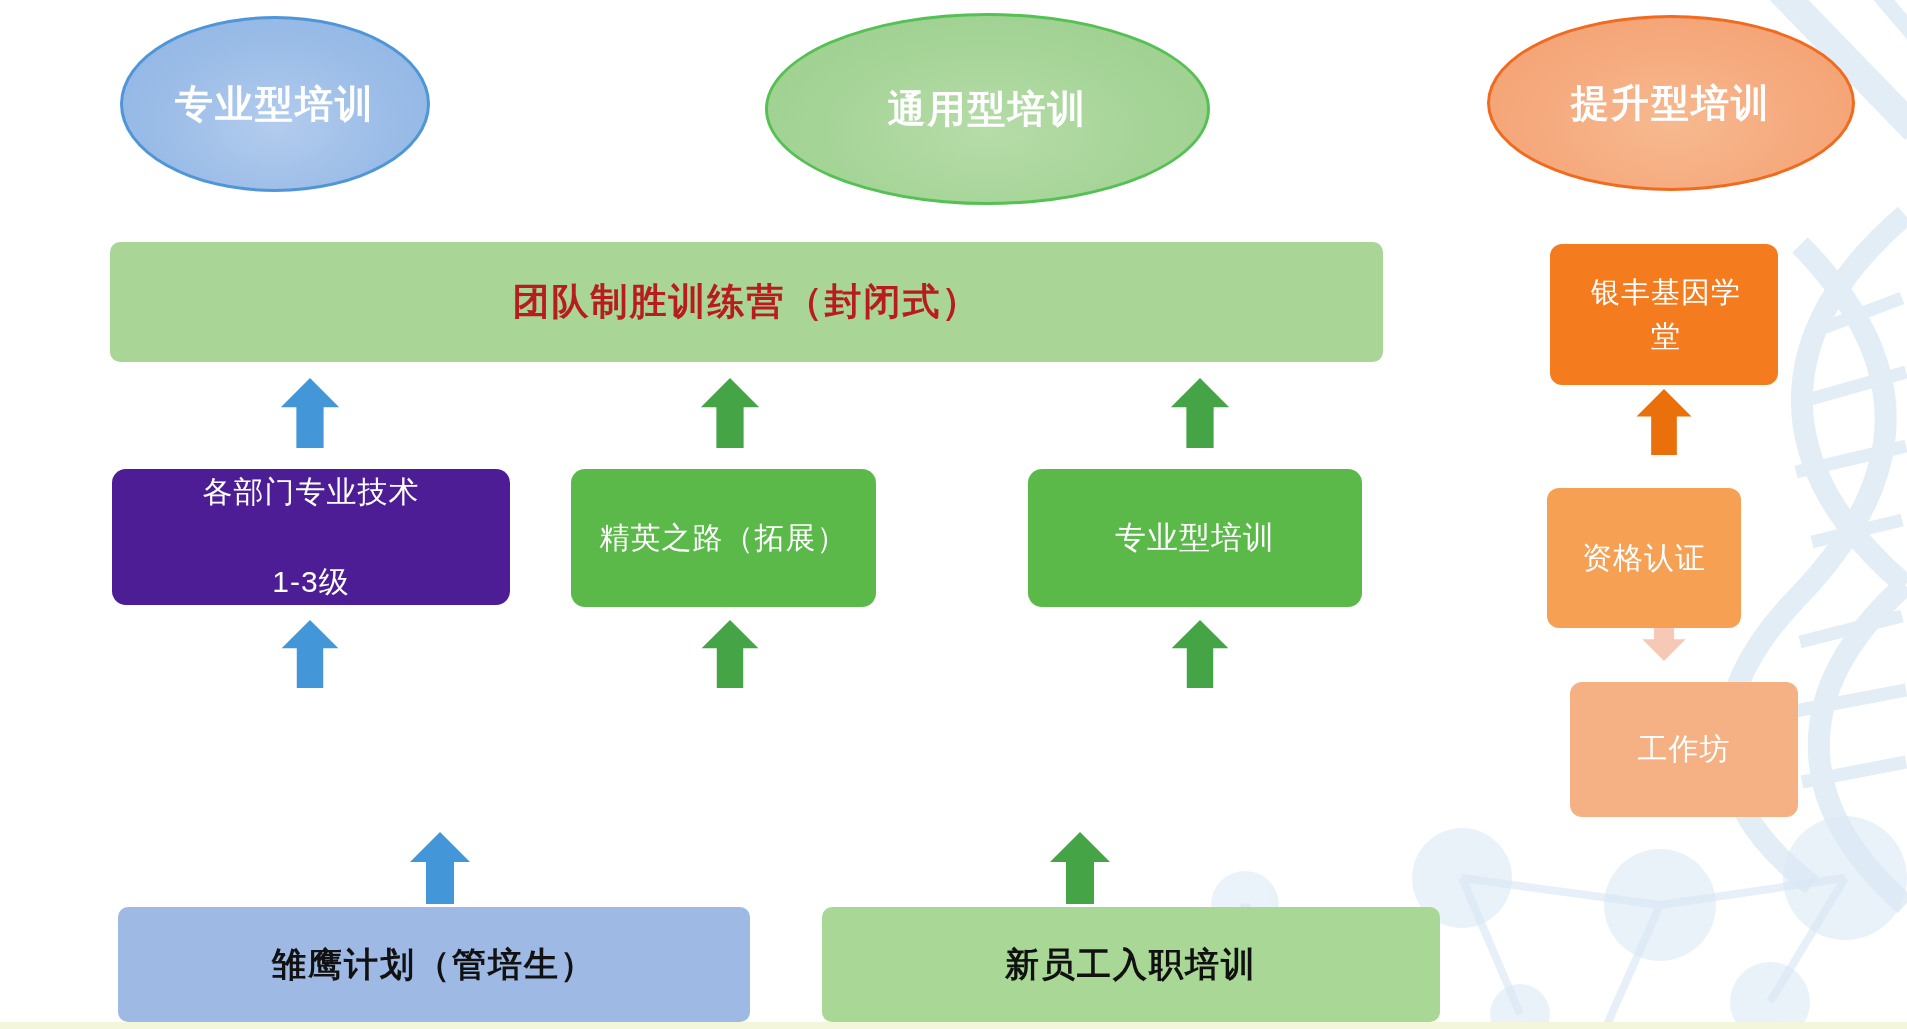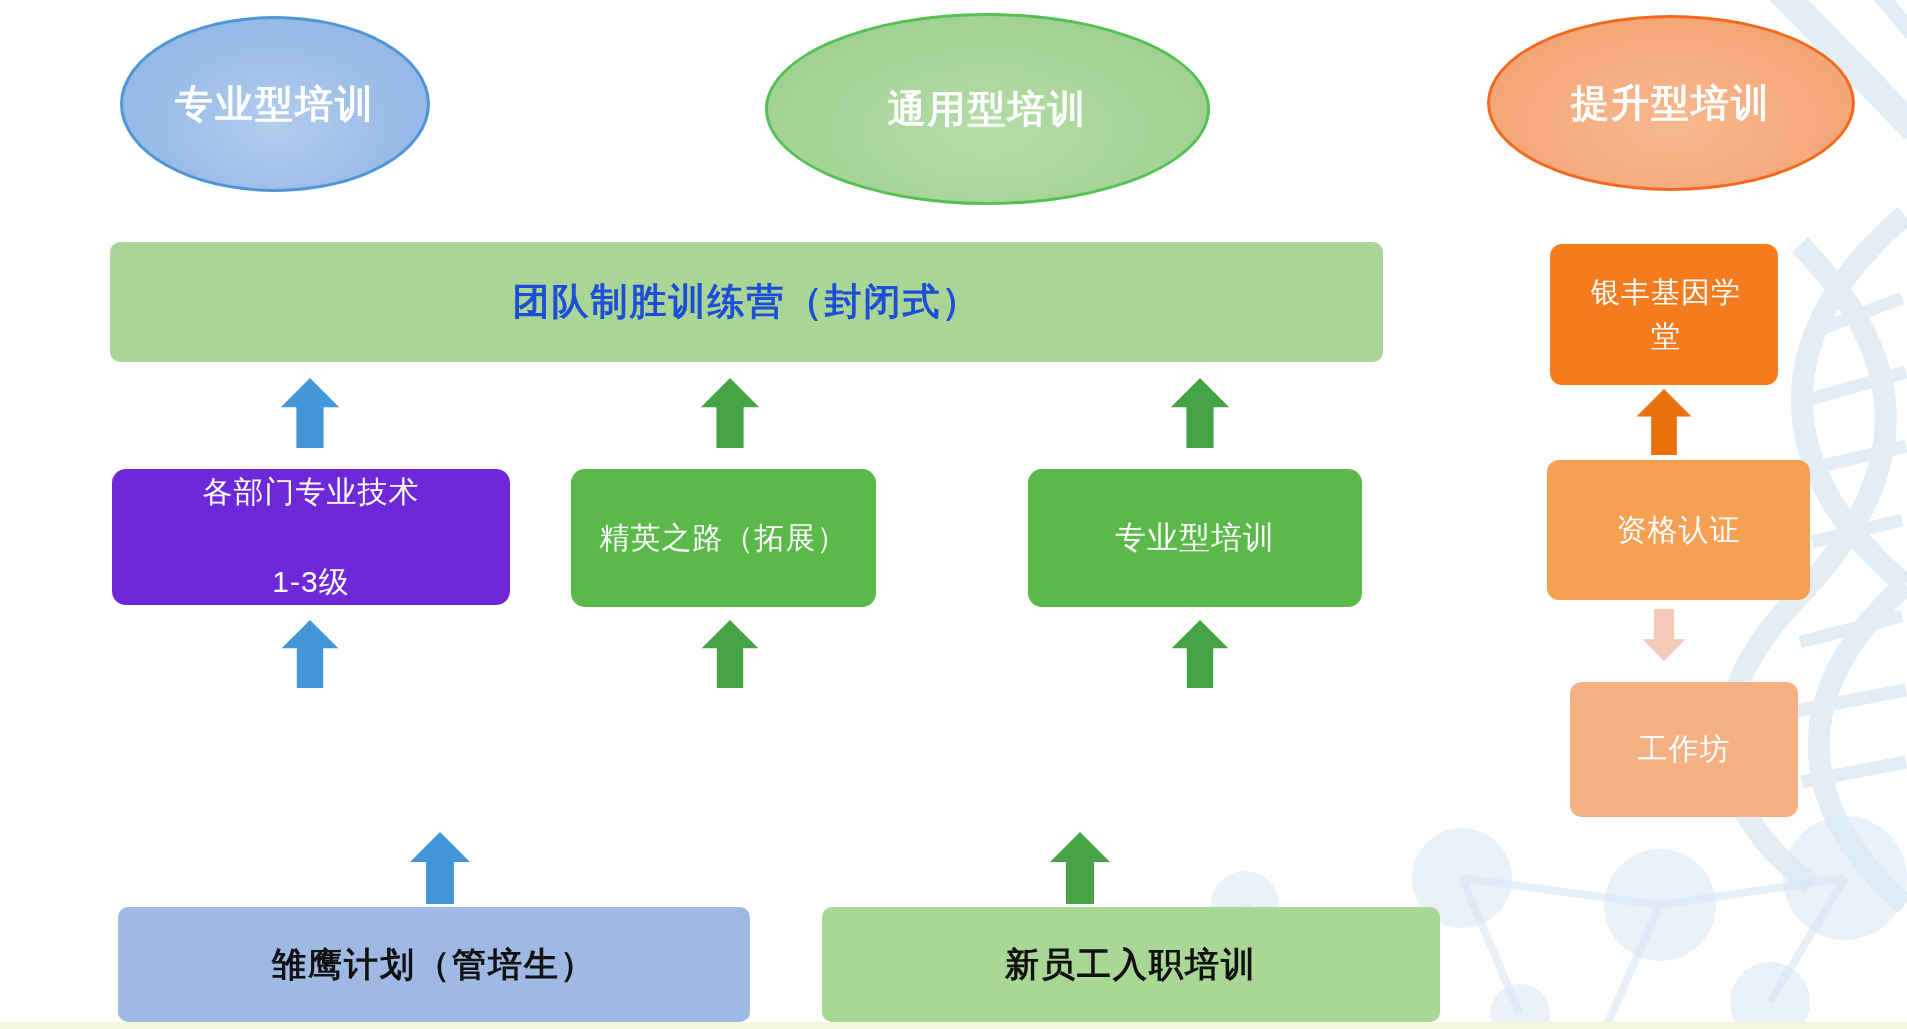--- a/index.html
+++ b/index.html
@@ -10,24 +10,24 @@
   }
   .bg{position:absolute;left:0;top:0;z-index:0;}
   .node{position:absolute;z-index:2;display:flex;align-items:center;justify-content:center;
         text-align:center;box-sizing:border-box;}
   
   .ellipse{border-radius:50%;color:#fff;font-weight:bold;font-size:38px;letter-spacing:2px;}
   .ellipse.blue{background:radial-gradient(ellipse at 50% 62%, #B3CCEE 0%, #9ABCE7 55%, #8FB4E4 100%);border:3px solid #4E96D8;}
   .ellipse.green{background:radial-gradient(ellipse at 50% 62%, #B6DCA8 0%, #A5D497 55%, #9CCF8C 100%);border:3px solid #55C155;}
   .ellipse.orange{background:radial-gradient(ellipse at 50% 62%, #F7B98F 0%, #F5A97C 55%, #F3A071 100%);border:3px solid #F26A1E;}
   
-  .bar{background:#A9D696;border-radius:10px;color:#1d4ed8;font-weight:bold;font-size:37px;letter-spacing:2px;}
+  .bar{background:#A9D696;border-radius:10px;color:#b91c1c;font-weight:bold;font-size:37px;letter-spacing:2px;}
   
   .box{border-radius:14px;color:#fff;font-size:30px;letter-spacing:1px;flex-direction:column;line-height:1.55;}
-  .box.mid-blue{background:#6d28d9;gap:44px;}
+  .box.mid-blue{background:#4c1d95;gap:44px;}
   .box.mid-green{background:#5BB94A;}
   .box.sol-orange{background:#F47C1E;border-radius:12px;line-height:1.5;}
   .box.mid-orange{background:#F5A053;border-radius:12px;}
   .box.light-orange{background:#F5B183;border-radius:12px;}
   .box .ln{display:block;}
   
   .bottom-box{border-radius:10px;color:#111;font-weight:bold;font-size:34px;letter-spacing:2px;}
   .bottom-box.blue{background:#9FB9E5;}
   .bottom-box.green{background:#A9D795;margin-left:46px;}
   
@@ -122,21 +122,21 @@
   </div>
 
   <div class="node box sol-orange wrapbox" style="left:1550px;top:244px;width:228px;height:141px;font-size:29px;padding-left:32px;">
     <span>银丰基因学堂</span>
   </div>
   <div class="arrow dkorange" style="left:1634px;top:389px;width:60px;height:66px;">
     <svg viewBox="0 0 64 72">
         <polygon points="32,0 62,30 46,30 46,72 18,72 18,30 2,30" fill="currentColor"></polygon>
       </svg>
   </div>
-  <div class="node box mid-orange" style="left:1547px;top:460px;width:263px;height:140px;">
+  <div class="node box mid-orange" style="left:1547px;top:488px;width:194px;height:140px;">
     <span>资格认证</span>
   </div>
   <div class="arrow pink down" style="left:1636px;top:609px;width:56px;height:52px;">
     <svg viewBox="0 0 64 72">
         <polygon points="32,0 62,30 46,30 46,72 18,72 18,30 2,30" fill="currentColor"></polygon>
       </svg>
   </div>
   <div class="node box light-orange" style="left:1550px;top:682px;width:228px;height:135px;margin-left:20px;">
     <span>工作坊</span>
   </div>

